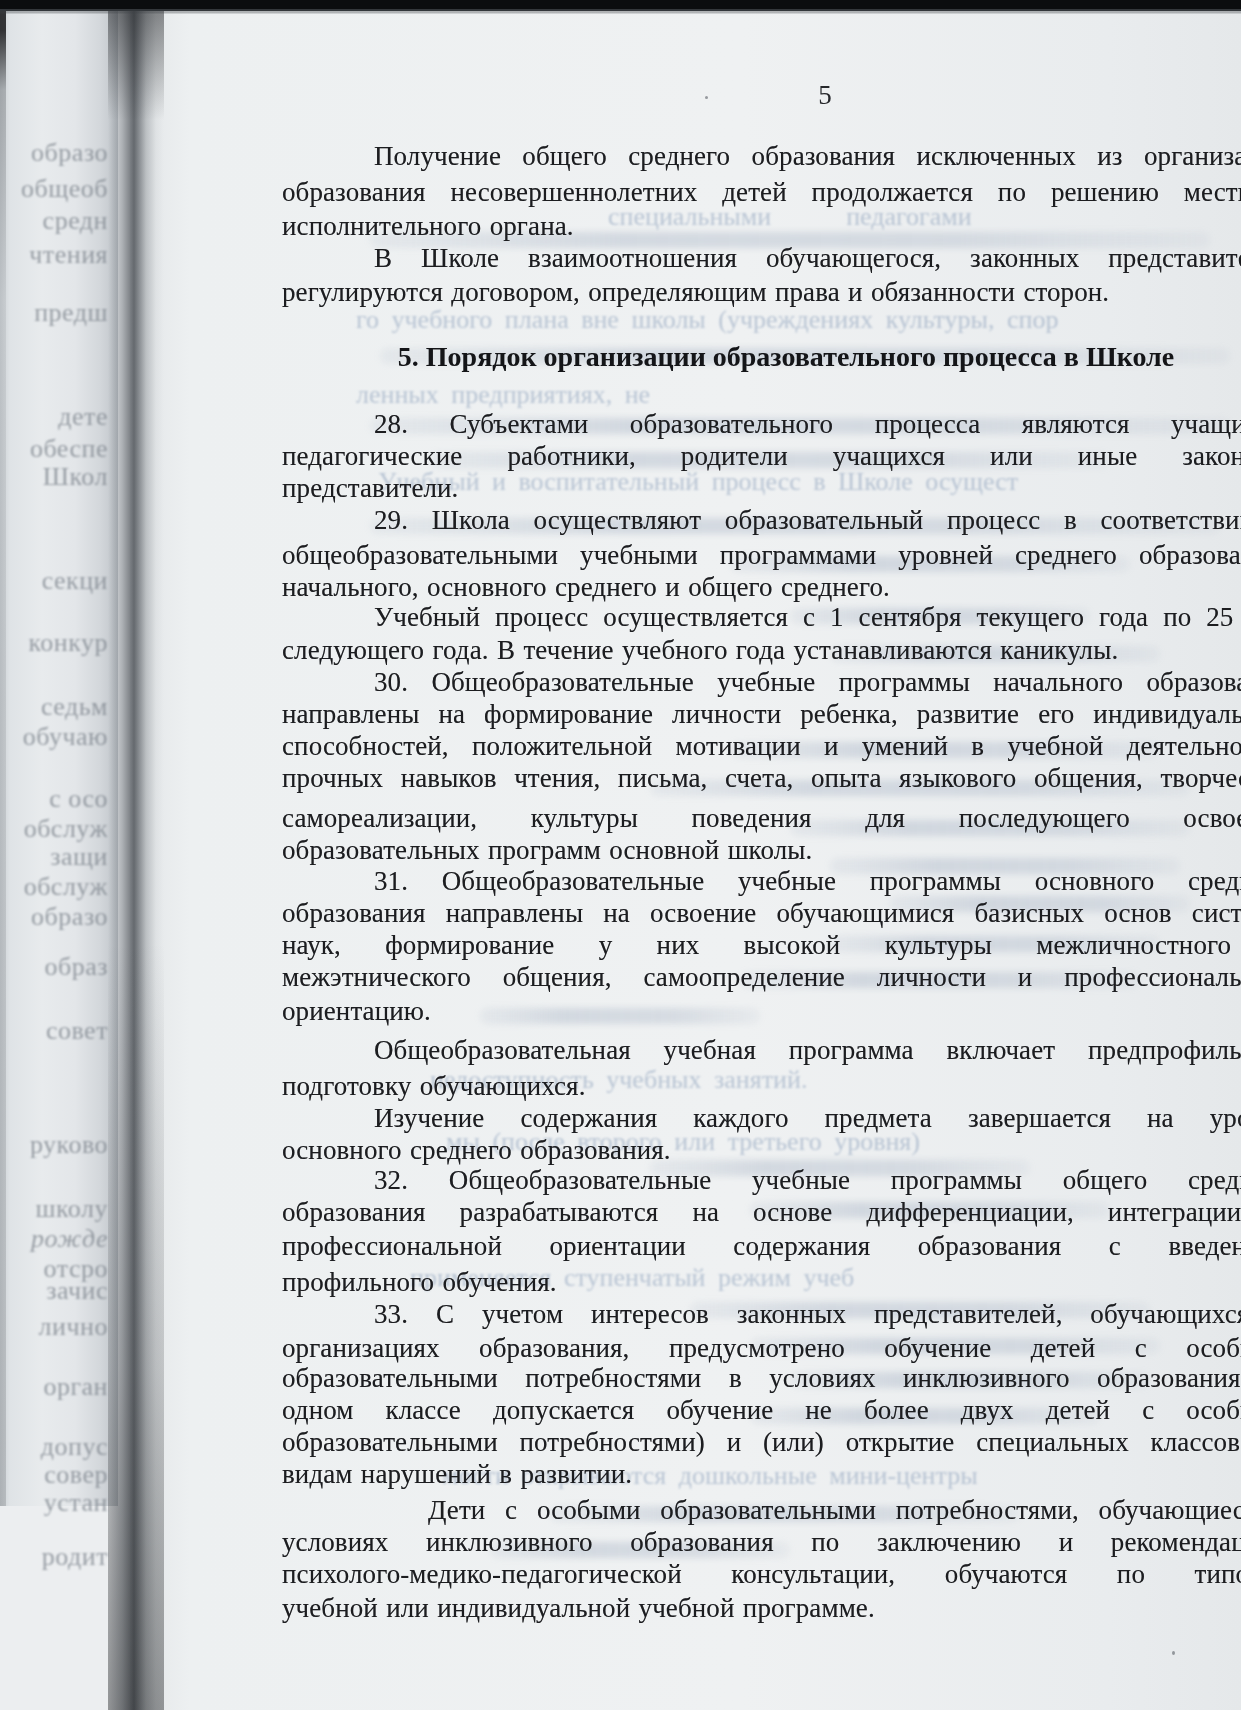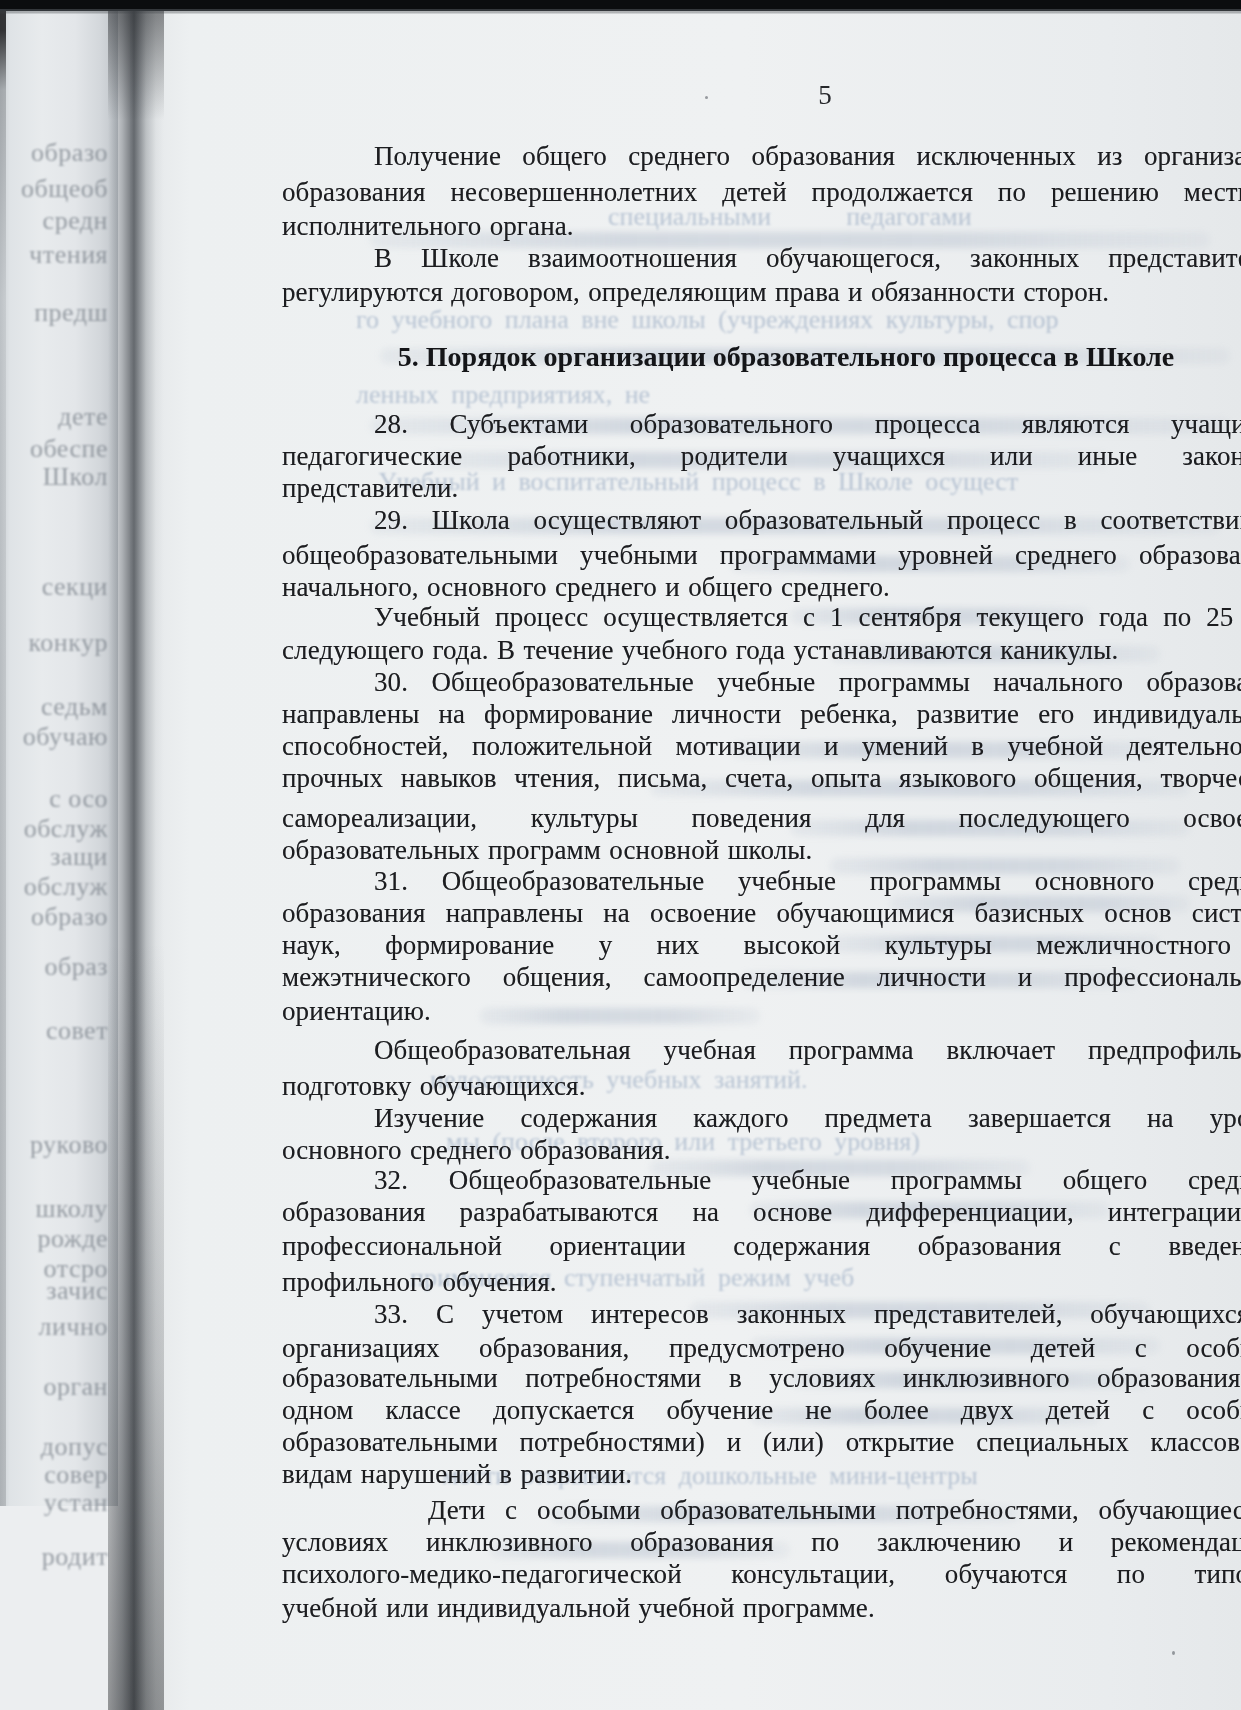--- a/index.html
+++ b/index.html
@@ -163,34 +163,34 @@
   <div class="edge-shadow"></div>
   <div id="lfrags">
       <div class="lfrag" style="top: 140px;">образо</div>
       <div class="lfrag" style="top: 176px;">общеоб</div>
       <div class="lfrag" style="top: 208px;">средн</div>
       <div class="lfrag" style="top: 242px;">чтения</div>
       <div class="lfrag" style="top: 300px;">предш</div>
       <div class="lfrag" style="top: 404px;">дете</div>
       <div class="lfrag" style="top: 436px;">обеспе</div>
       <div class="lfrag" style="top: 464px;">Школ</div>
-      <div class="lfrag" style="top: 568px; margin-top: 6px;">секци</div>
+      <div class="lfrag" style="top: 568px;">секци</div>
       <div class="lfrag" style="top: 630px; font-family: Liberation Serif, serif;">конкур</div>
       <div class="lfrag" style="top: 694px;">седьм</div>
       <div class="lfrag" style="top: 724px;">обучаю</div>
       <div class="lfrag" style="top: 786px;">с осо</div>
       <div class="lfrag" style="top: 816px;">обслуж</div>
       <div class="lfrag" style="top: 844px;">защи</div>
       <div class="lfrag" style="top: 874px;">обслуж</div>
       <div class="lfrag" style="top: 904px;">образо</div>
       <div class="lfrag" style="top: 954px;">образ</div>
       <div class="lfrag" style="top: 1018px;">совет</div>
       <div class="lfrag" style="top: 1132px;">руково</div>
       <div class="lfrag" style="top: 1196px;">школу</div>
-      <div class="lfrag" style="top: 1226px;">рожде</div>
+      <div class="lfrag" style="top: 1226px; font-style: italic;">рожде</div>
       <div class="lfrag" style="top: 1256px;">отсро</div>
       <div class="lfrag" style="top: 1270px; margin-top: 8px;">зачис</div>
       <div class="lfrag" style="top: 1314px;">лично</div>
       <div class="lfrag" style="top: 1374px;">орган</div>
       <div class="lfrag" style="top: 1434px;">допус</div>
       <div class="lfrag" style="top: 1462px;">совер</div>
       <div class="lfrag" style="top: 1490px;">устан</div>
       <div class="lfrag" style="top: 1544px;">родит</div>
     </div>
 </div>

